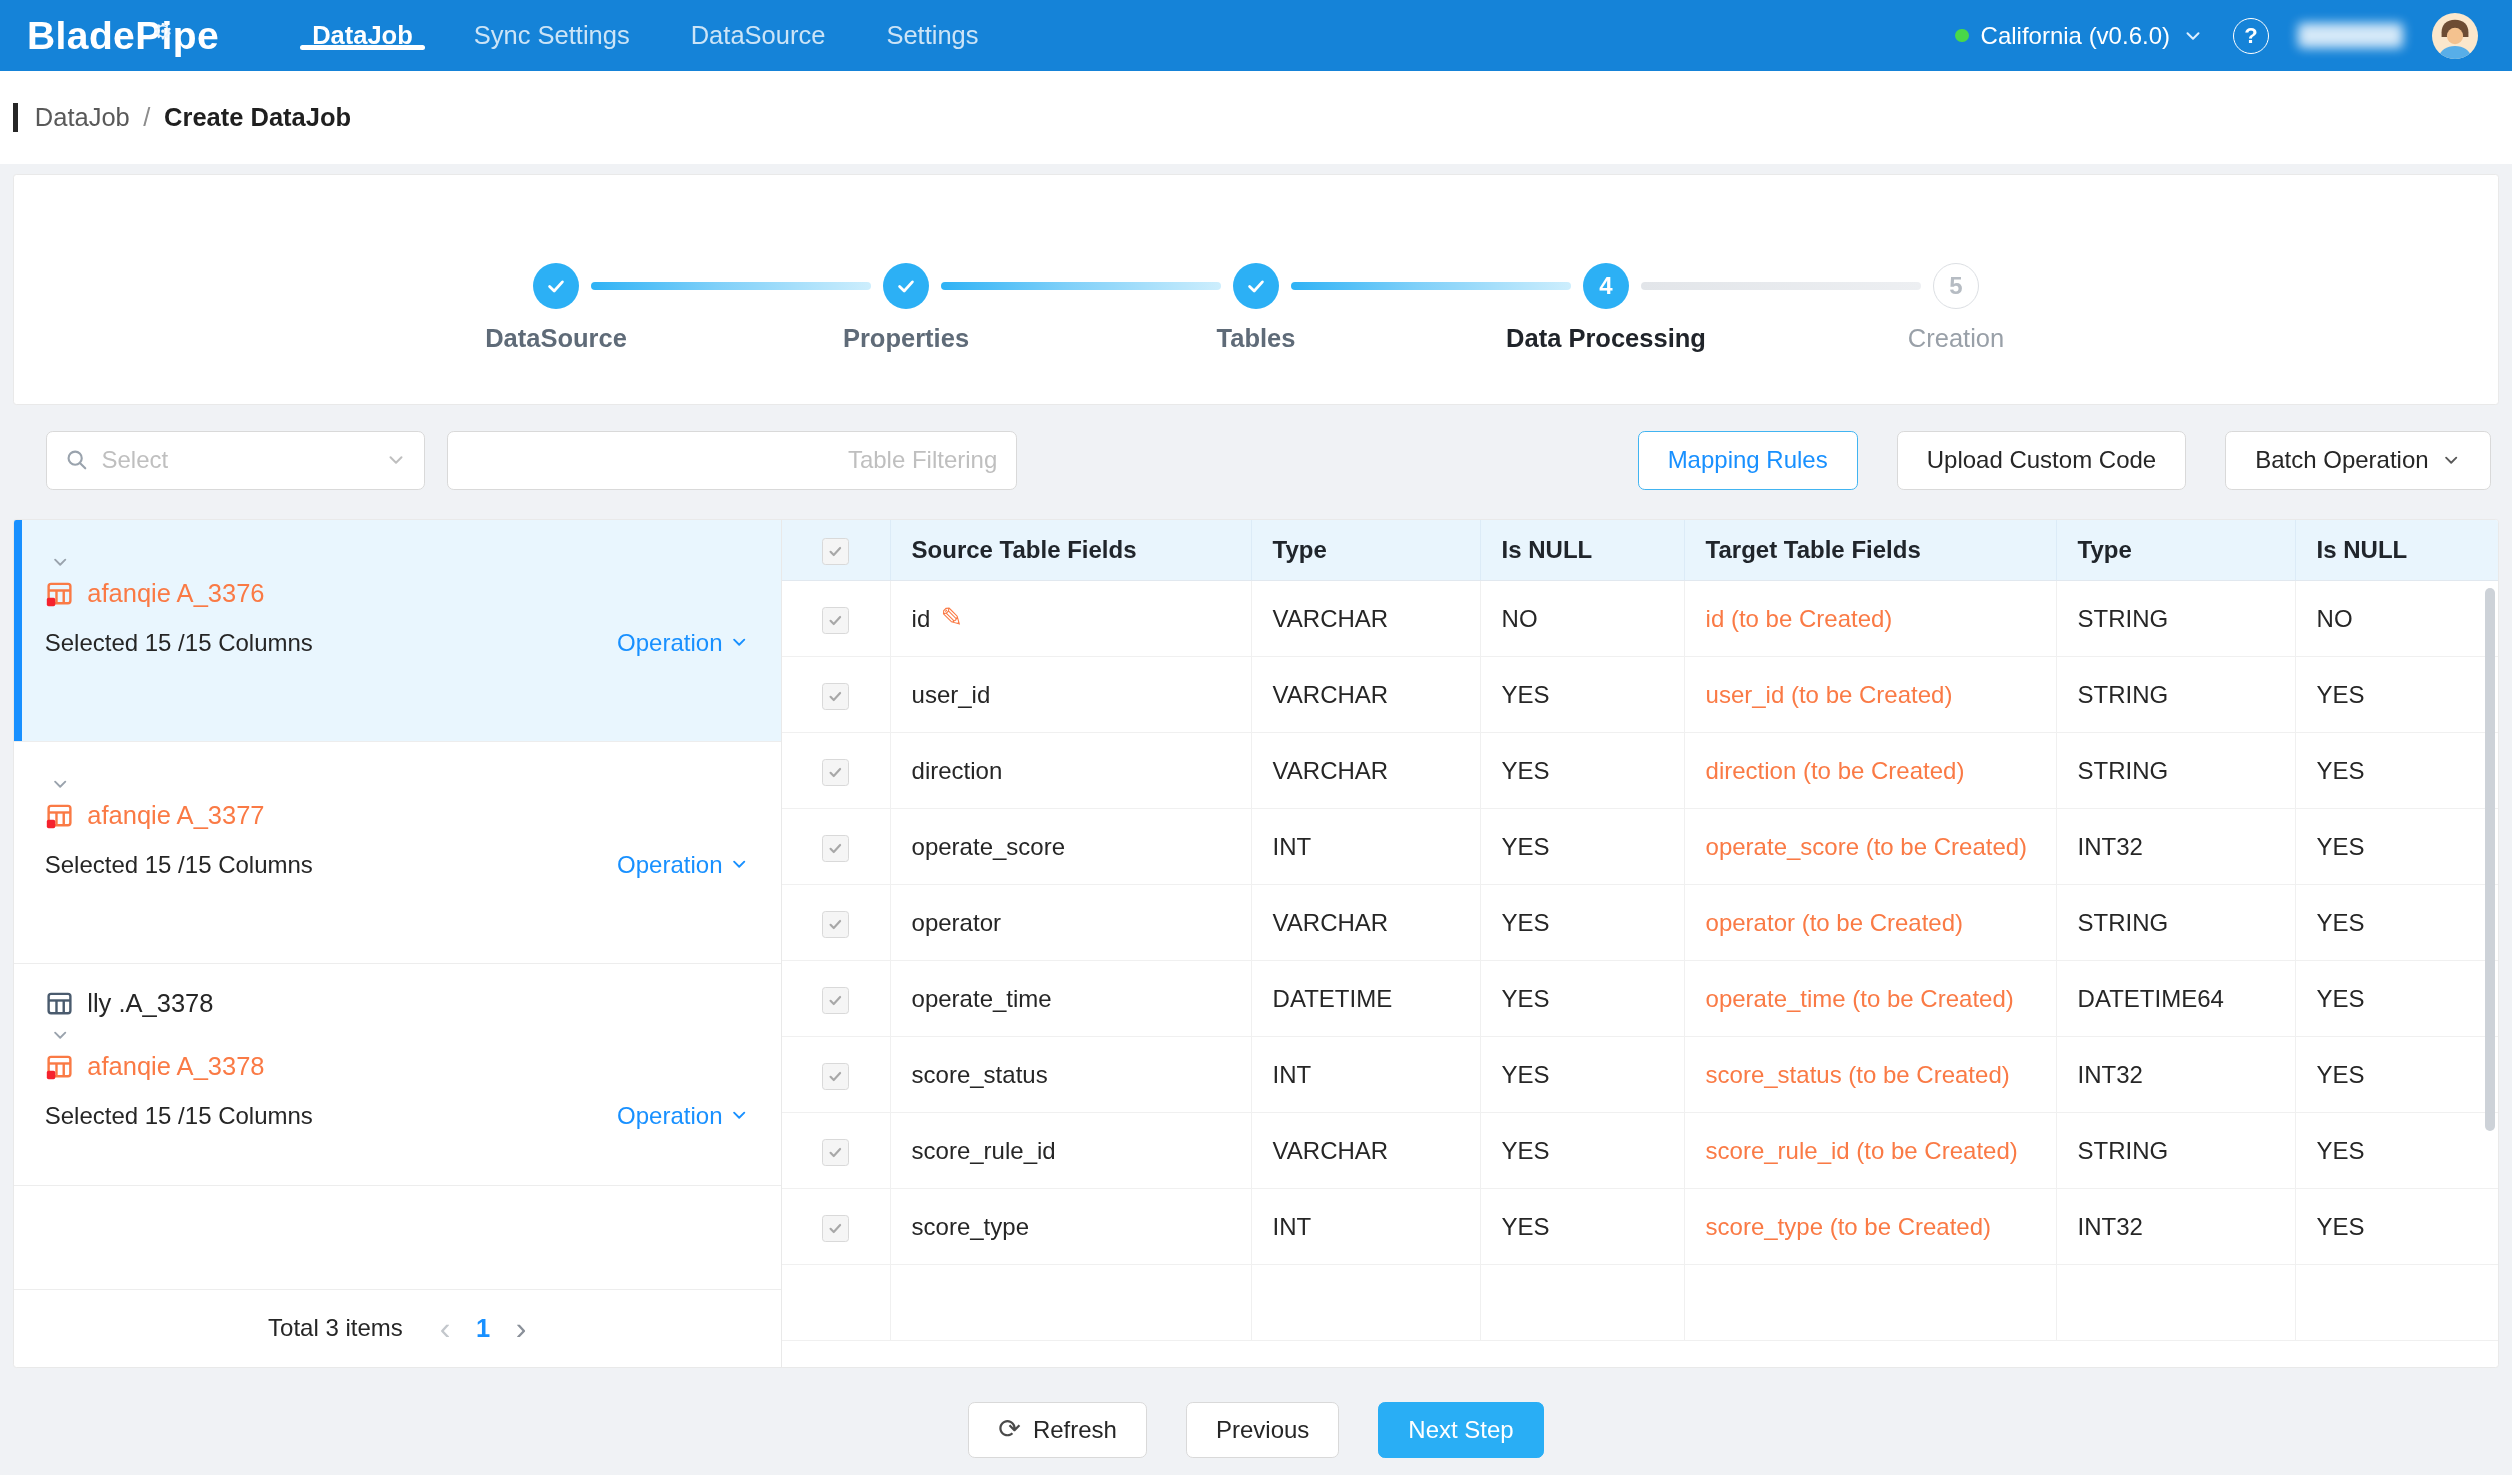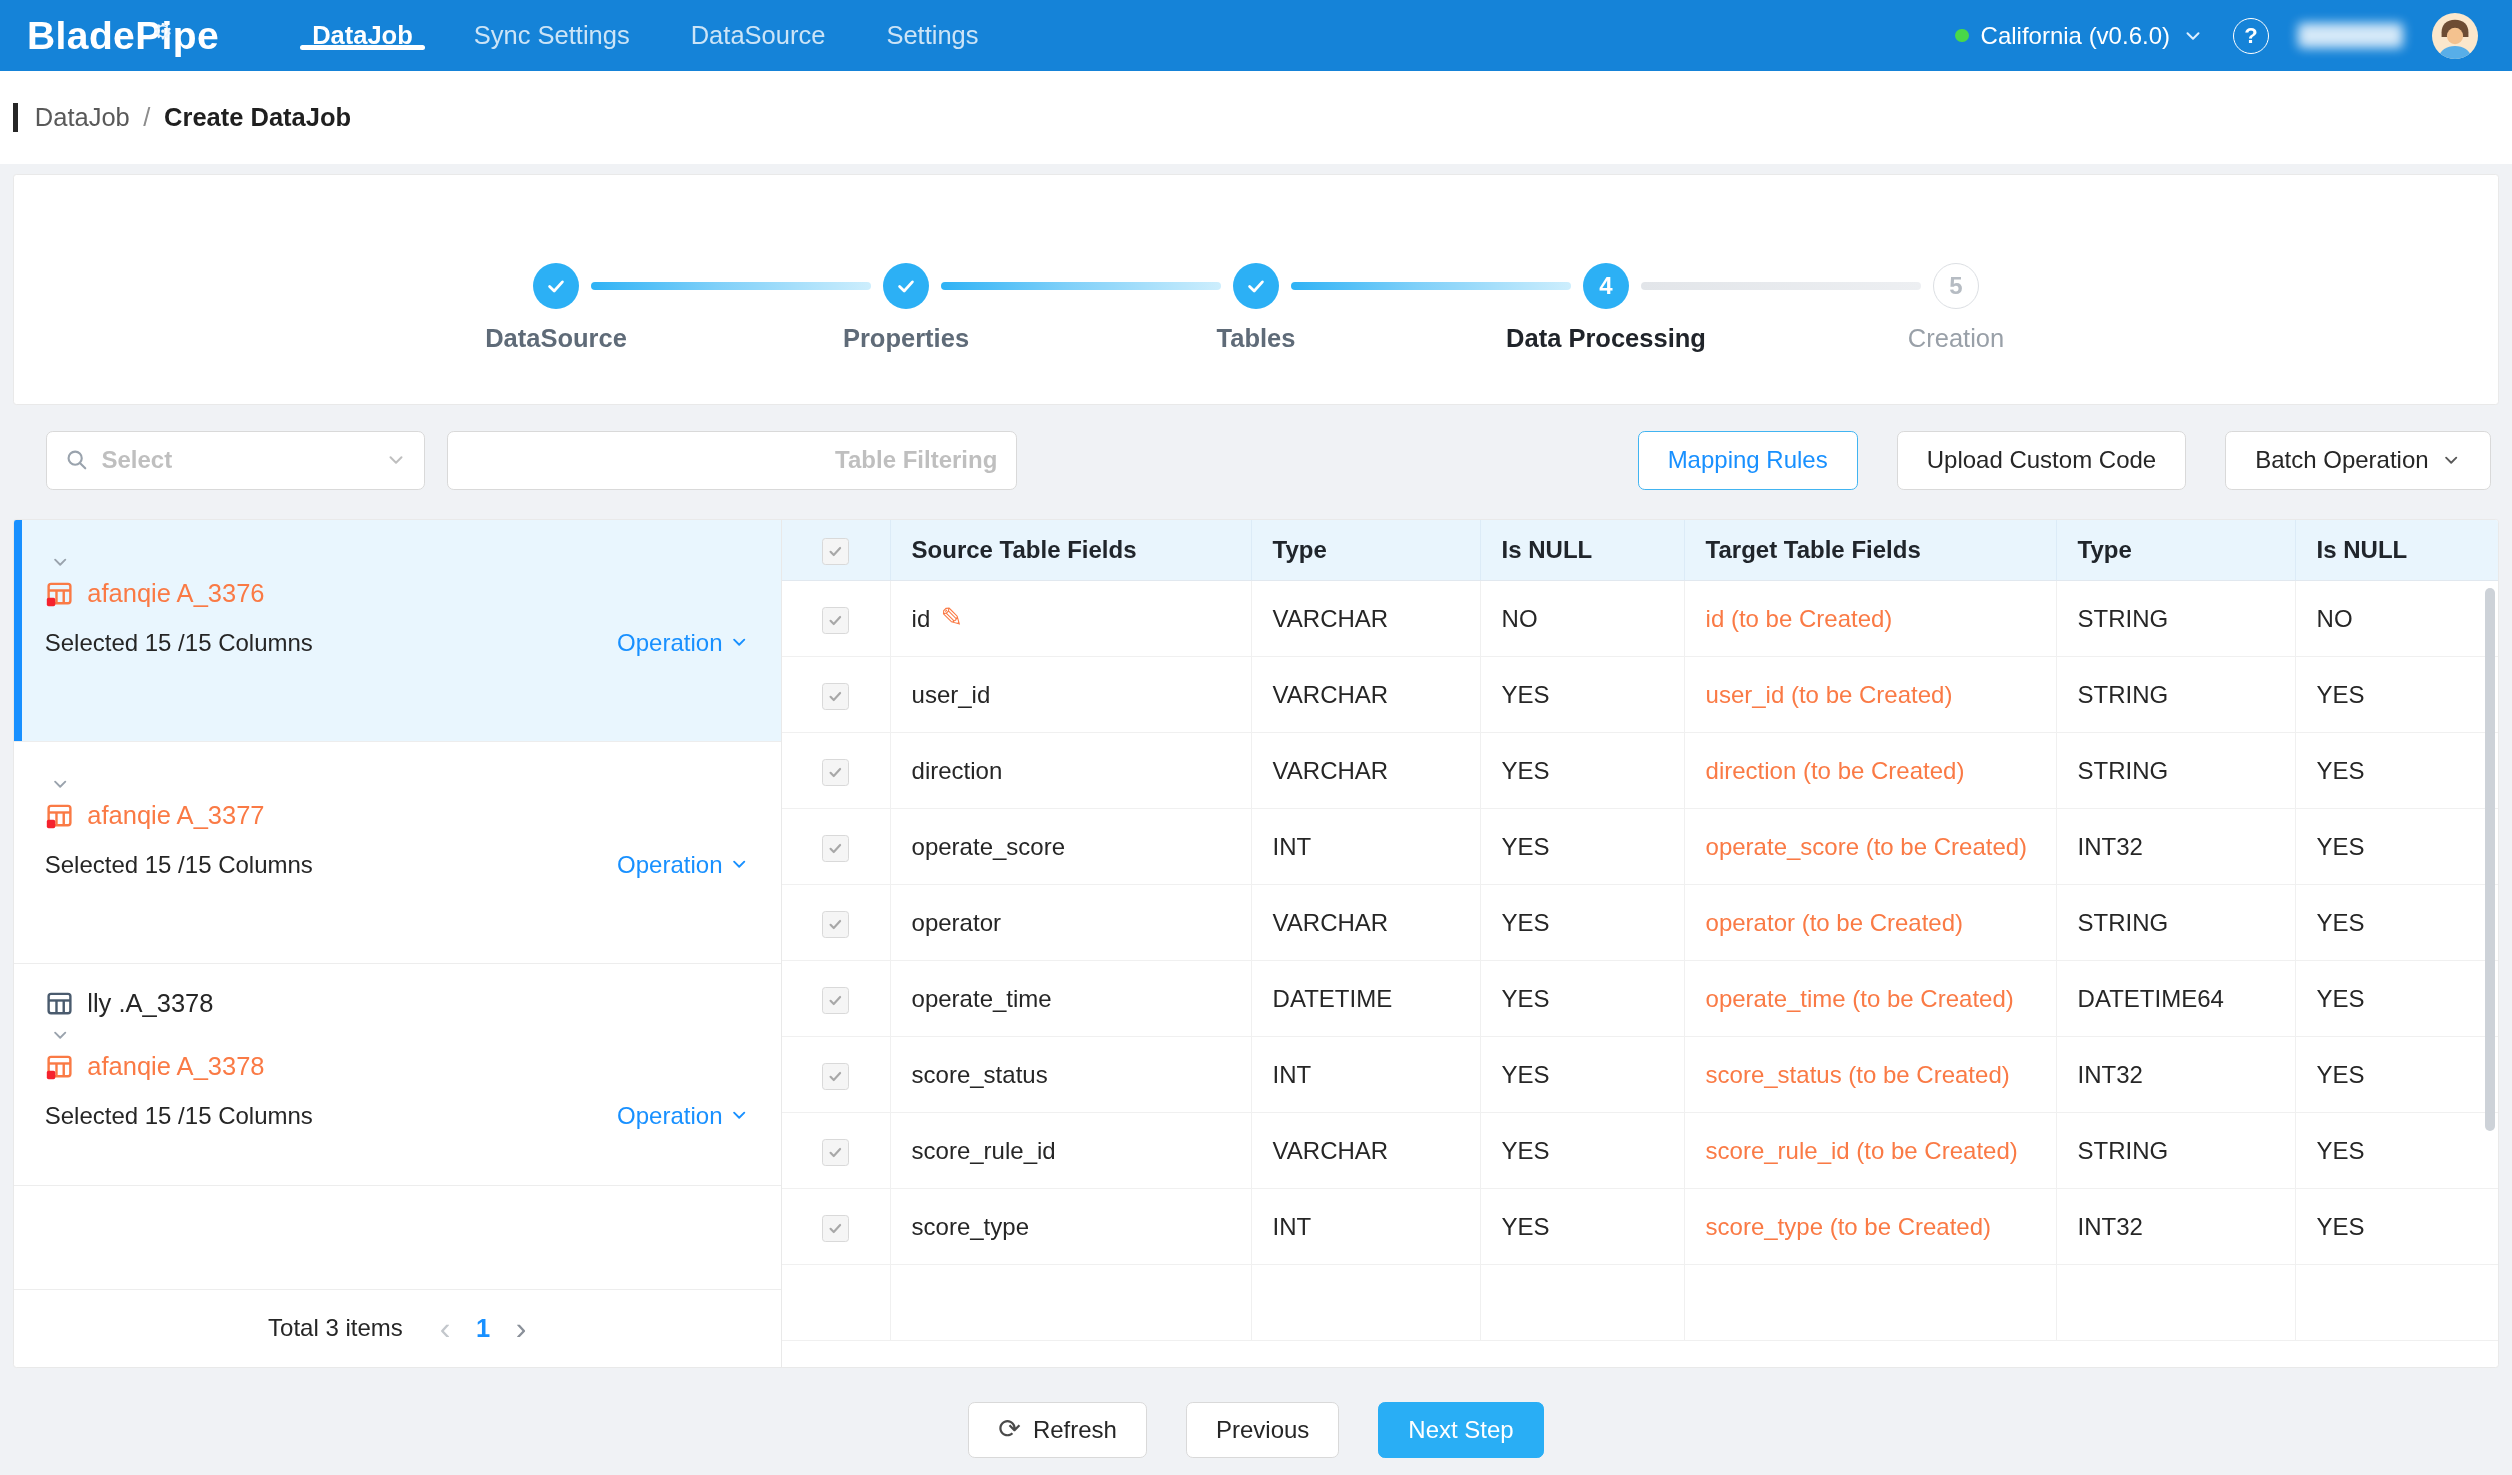--- a/index.html
+++ b/index.html
@@ -3,21 +3,21 @@
 <meta charset="utf-8">
 <title>BladePipe</title>
 <style>
   * { box-sizing: border-box; margin: 0; padding: 0; }
   html, body { width: 2512px; height: 1475px; overflow: hidden; }
   body {
     font-family: "Liberation Sans", "DejaVu Sans", sans-serif;
     font-size: 24px; color: #262626; background: #f0f2f5;
   }
   svg { display: block; }
-  input { font-family: inherit; border: none; outline: none; background: transparent; font-size: 24px; color: #0c4a6e; font-weight: bold; }
+  input { font-family: inherit; border: none; outline: none; background: transparent; font-size: 24px; color: #0c4a6e; }
   ::placeholder { color: #bfbfbf; opacity: 1; }
 
   
   .topnav { height: 71px; background: #1583d8; display: flex; align-items: center; padding: 0 34px 0 27px; }
   .logo-wrap { display: flex; align-items: center; position: relative; }
   .logo { color: #fff; font-size: 39px; font-weight: 800; letter-spacing: 0.4px; position: relative; }
   .logo-gear { position: absolute; top: 5.1px; left: 126px; font-size: 22px; color: #eaf4fd; }
   .menu { display: flex; margin-left: 81px; }
   .nav-item { display: flex; align-items: center; padding: 0 12px; margin-right: 37px; position: relative;
               color: rgba(255,255,255,0.78); font-size: 25.5px; cursor: pointer; }

